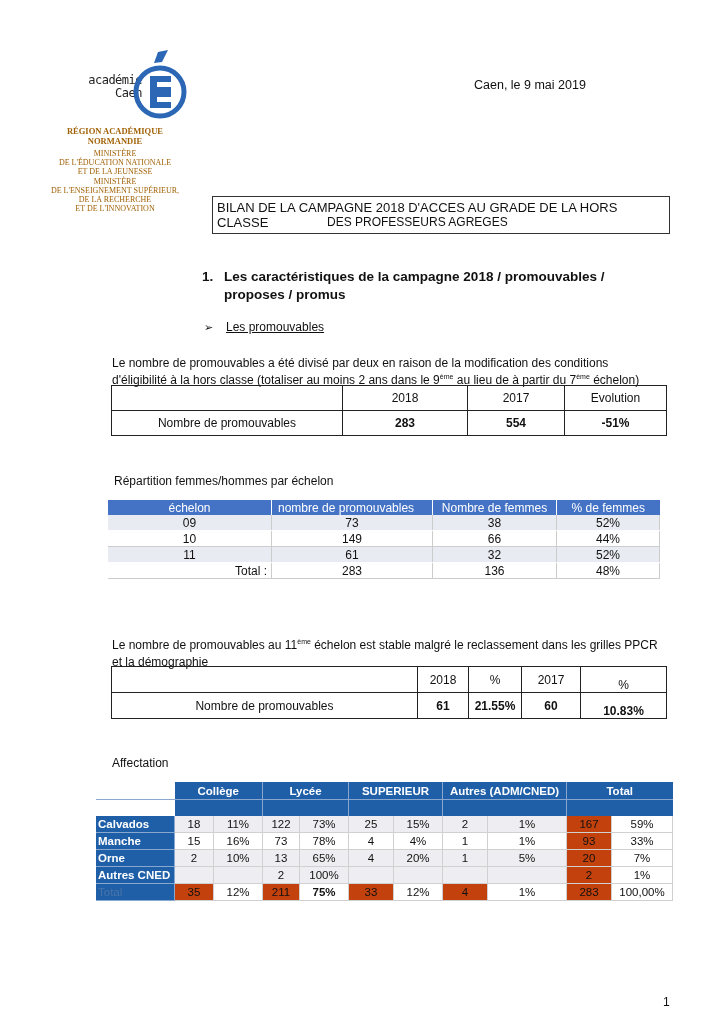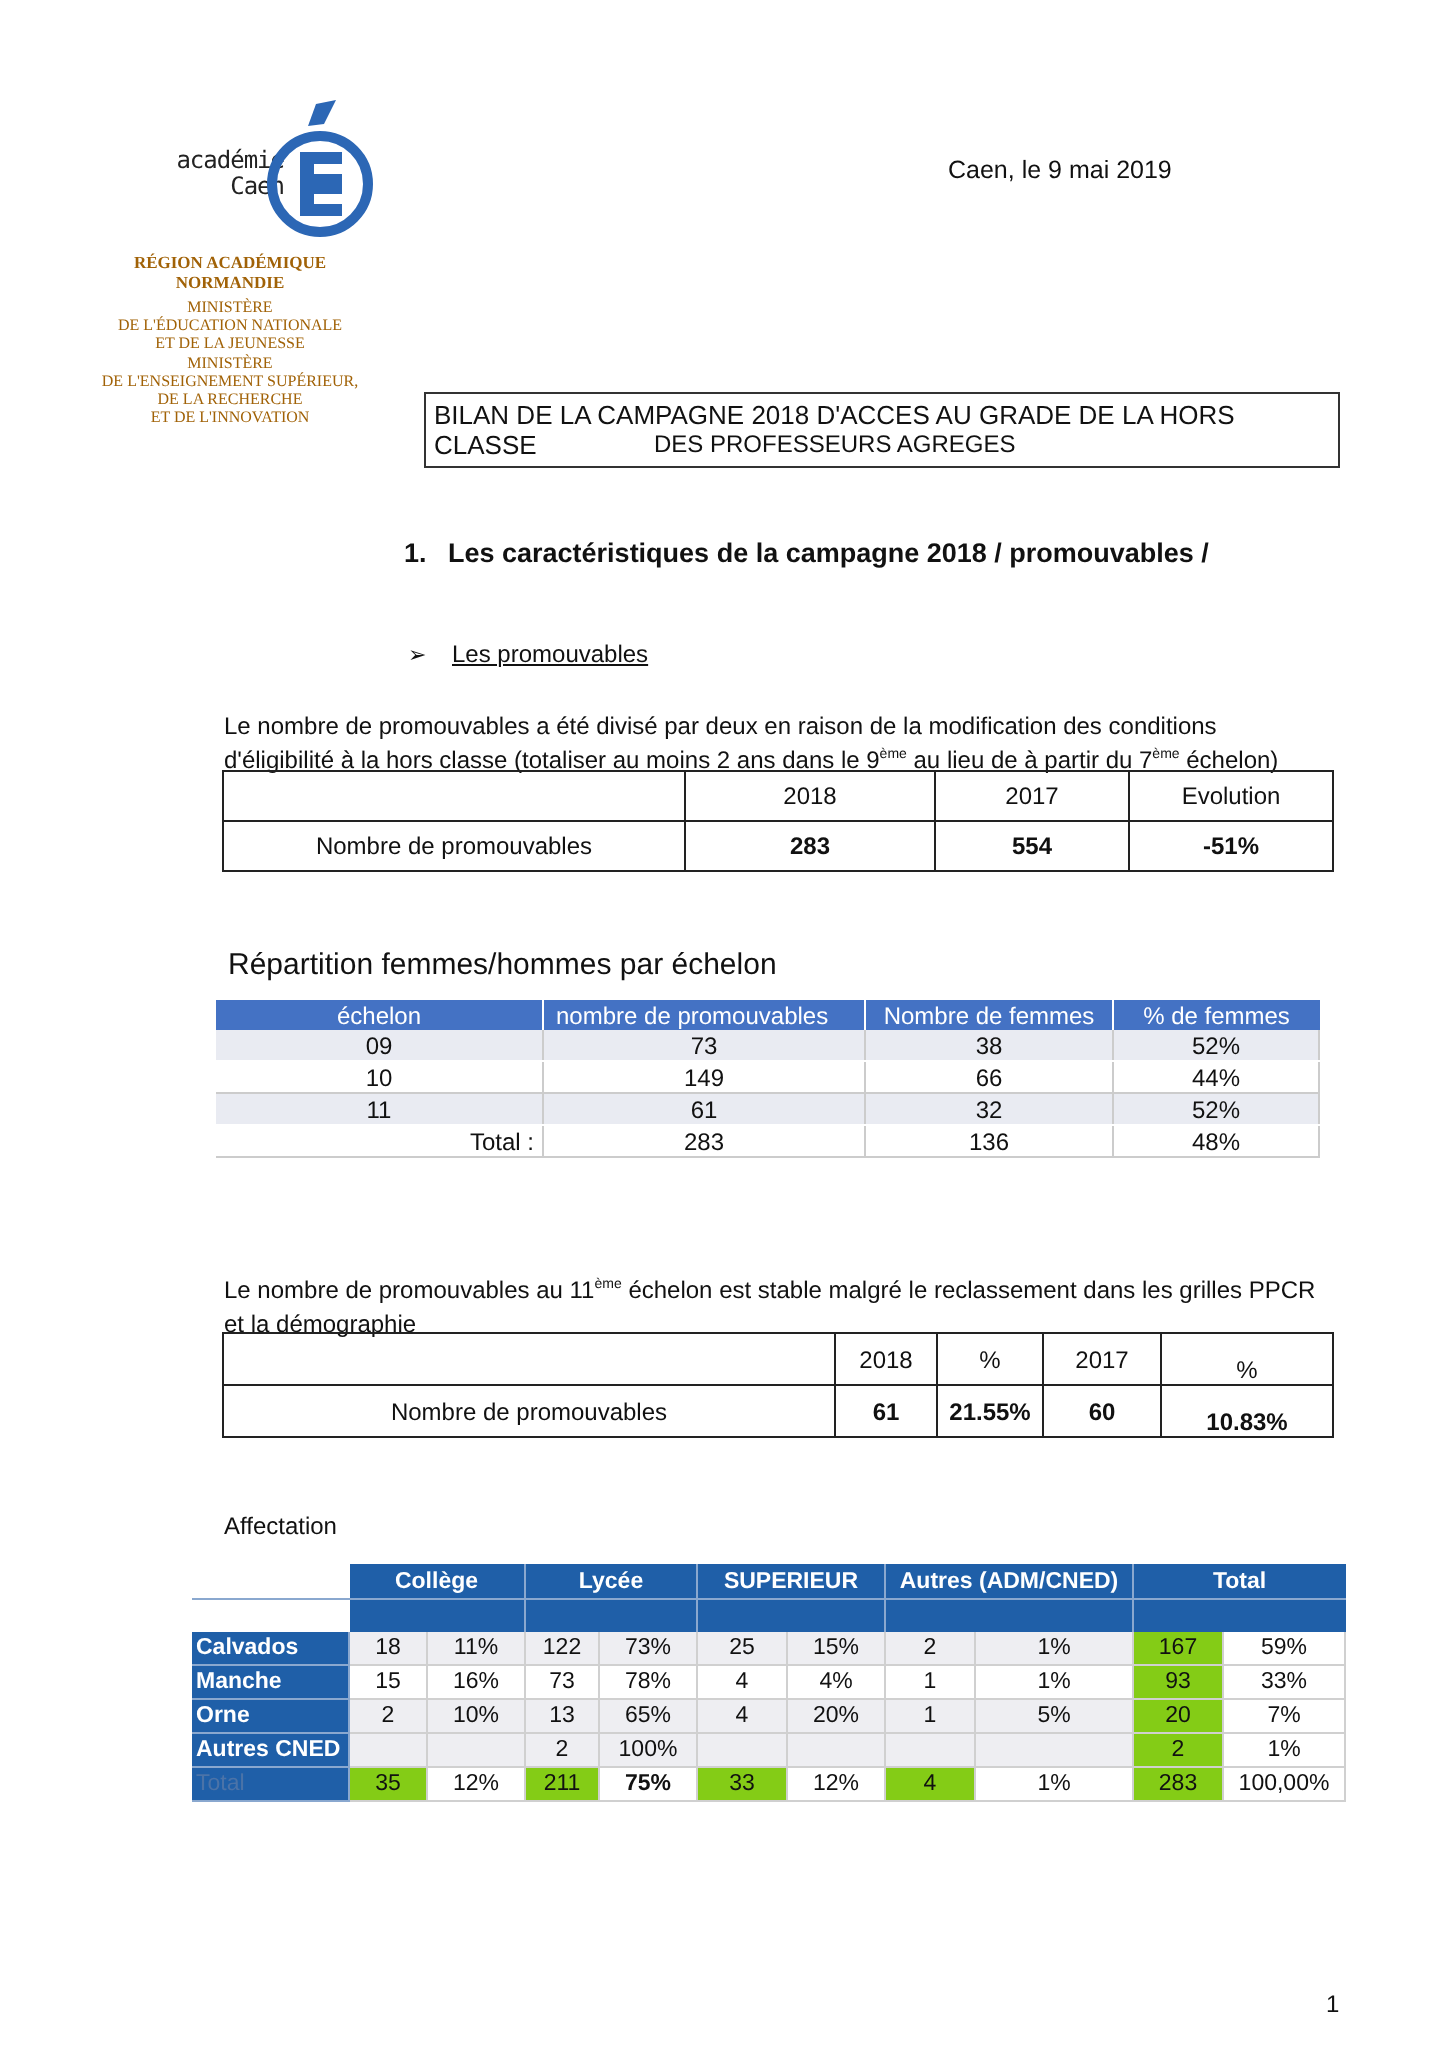--- a/index.html
+++ b/index.html
@@ -33,21 +33,21 @@
 
   .para { font-size: 12px; line-height: 17px; }
   #para1 { left: 112px; top: 355px; }
   sup { font-size: 7px; vertical-align: super; line-height: 0; }
 
   table { border-collapse: collapse; }
   #t1 { left: 111px; top: 385px; width: 556px; font-size: 12px; }
   #t1 td { border: 1px solid #222; text-align: center; height: 24px; padding: 0; }
   #t1 .b { font-weight: bold; }
 
-  #rep-title { left: 114px; top: 474px; font-size: 15px; }
+  #rep-title { left: 114px; top: 474px; font-size: 12px; }
 
   #t2 { left: 108px; top: 500px; width: 552px; font-size: 12px; }
   #t2 th { background: #4472c4; color: #fff; font-weight: normal; font-size: 12px; line-height: 12px;
            vertical-align: bottom; padding: 2px 4px 1px; border-right: 1px solid #fff; }
   #t2 th.left { text-align: left; }
   #t2 td { text-align: center; height: 15px; padding: 0 4px; border-right: 1px solid #ccc; border-bottom: 1px solid #fff; }
   #t2 tr.odd td { background: #e9ebf2; }
   #t2 tr.even td { background: #ffffff; border-top: 1px solid #ccc; border-bottom: 1px solid #ccc; }
   #t2 td.right { text-align: right; }
 
@@ -60,21 +60,21 @@
 
   #t4 { left: 96px; top: 782px; font-size: 11.5px; }
   #t4 th { background: #1f5fa8; color: #fff; font-weight: bold; padding: 0; height: 17px; border-right: 1px solid #8aa8cf; }
   #t4 tr.sub th { height: 16px; border-top: 1px solid #8aa8cf; }
   #t4 th.empty { background: transparent; border: none; }
   #t4 td { text-align: center; height: 16px; padding: 0; border-right: 1px solid #d0d0d0; border-bottom: 1px solid #d0d0d0; }
   #t4 td.rowh { background: #1f5fa8; color: #fff; font-weight: bold; text-align: left; padding-left: 2px; width: 76px; border-right: 1px solid #8aa8cf; border-bottom: 1px solid #8aa8cf; }
   #t4 td.rowh.total { color: #4b73a8; font-weight: normal; }
   #t4 td.lt { background: #eeeef2; }
   #t4 td.wh { background: #ffffff; }
-  #t4 td.gr { background: #84cc16; }
+  #t4 td.gr { background: #c2410c; }
 
   #page-num { left: 663px; top: 995px; font-size: 12px; }
 </style>
 </head>
 <body>
 
 <div id="logo" class="abs">
   <div class="acad">
     <div>académie</div>
     <div>Caen</div>
@@ -107,20 +107,21 @@
 
 <div id="date" class="abs">Caen, le 9 mai 2019</div>
 
 <div id="title-box" class="abs">
   <div class="l1">BILAN DE LA CAMPAGNE 2018 D'ACCES AU GRADE DE LA HORS CLASSE</div>
   <div class="l2">DES PROFESSEURS AGREGES</div>
 </div>
 
 <div id="sec-heading" class="abs">
   <div><span class="num">1.</span><span>Les caractéristiques de la campagne 2018 / promouvables /</span></div>
+  <div class="l2">proposes / promus</div>
 </div>
 
 <div id="subsec" class="abs">
   <span class="arrow">➢</span><span class="lbl">Les promouvables</span>
 </div>
 
 <div id="para1" class="abs para">
   <div>Le nombre de promouvables a été divisé par deux en raison de la modification des conditions</div>
   <div><span>d'éligibilité à la hors classe (totaliser au moins 2 ans dans le 9</span><sup>ème</sup><span> au lieu de à partir du 7</span><sup>ème</sup><span> échelon)</span></div>
 </div>

